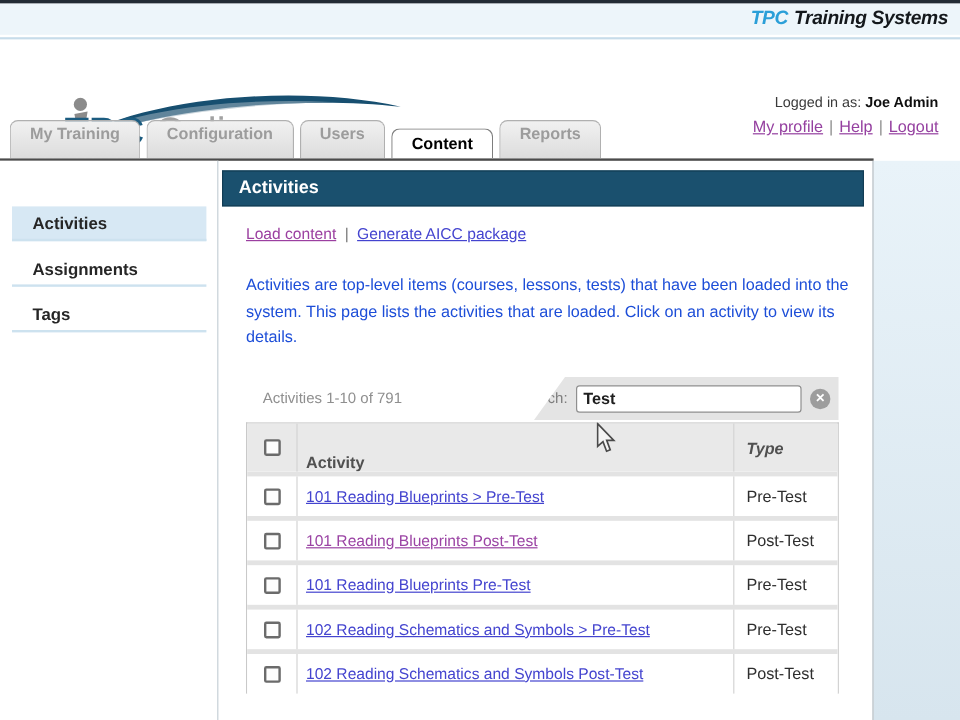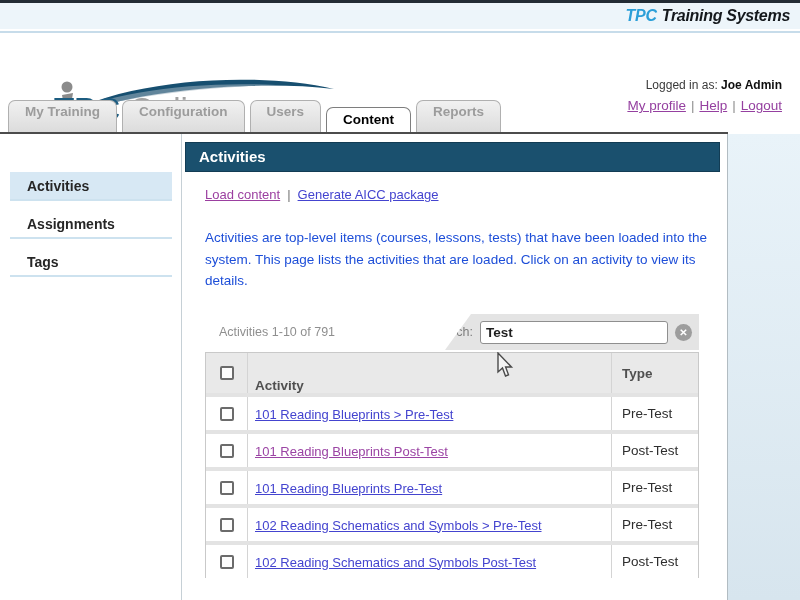--- a/index.html
+++ b/index.html
@@ -78,21 +78,21 @@
   
   .table { position:absolute; left:20px; top:218px; width:494px; border:1px solid #c9c9c9; border-bottom:none; background:#fff; }
   .t-header { display:flex; align-items:flex-end; height:40px; background:#e9e9e9; color:#505050;
               font-size:13.5px; font-weight:bold; }
   .t-row { display:flex; align-items:center; height:37px; background:#fff; border-top:4px solid #e3e3e3; }
   .col-cb { flex:none; width:42px; display:flex; align-items:center; justify-content:center; align-self:stretch;
             border-right:1px solid #d4d4d4; }
   .col-activity { flex:1; padding-left:7px; overflow:hidden; white-space:nowrap; }
   .col-type { flex:none; width:87px; padding-left:10px; border-left:1px solid #d4d4d4; align-self:stretch;
               display:flex; align-items:center; color:#2e2e2e; font-size:13.5px; }
-  .t-header .col-type { color:#505050; }
+  .t-header .col-type { color:#505050;font-style:italic; }
   .cb { appearance:none; -webkit-appearance:none; width:14px; height:14px; border:2px solid #6b6b6b;
         border-radius:2px; background:#fdfdfd; cursor:pointer; }
   .t-row a { font-size:13px; color:#4444cf; text-decoration:underline; cursor:pointer; }
   .t-row a.visited { color:#9b44a4; }
 
   .cursor { position:absolute; left:497px; top:352px; pointer-events:none; }
 </style>
 </head>
 <body>
 <div id="stage">

